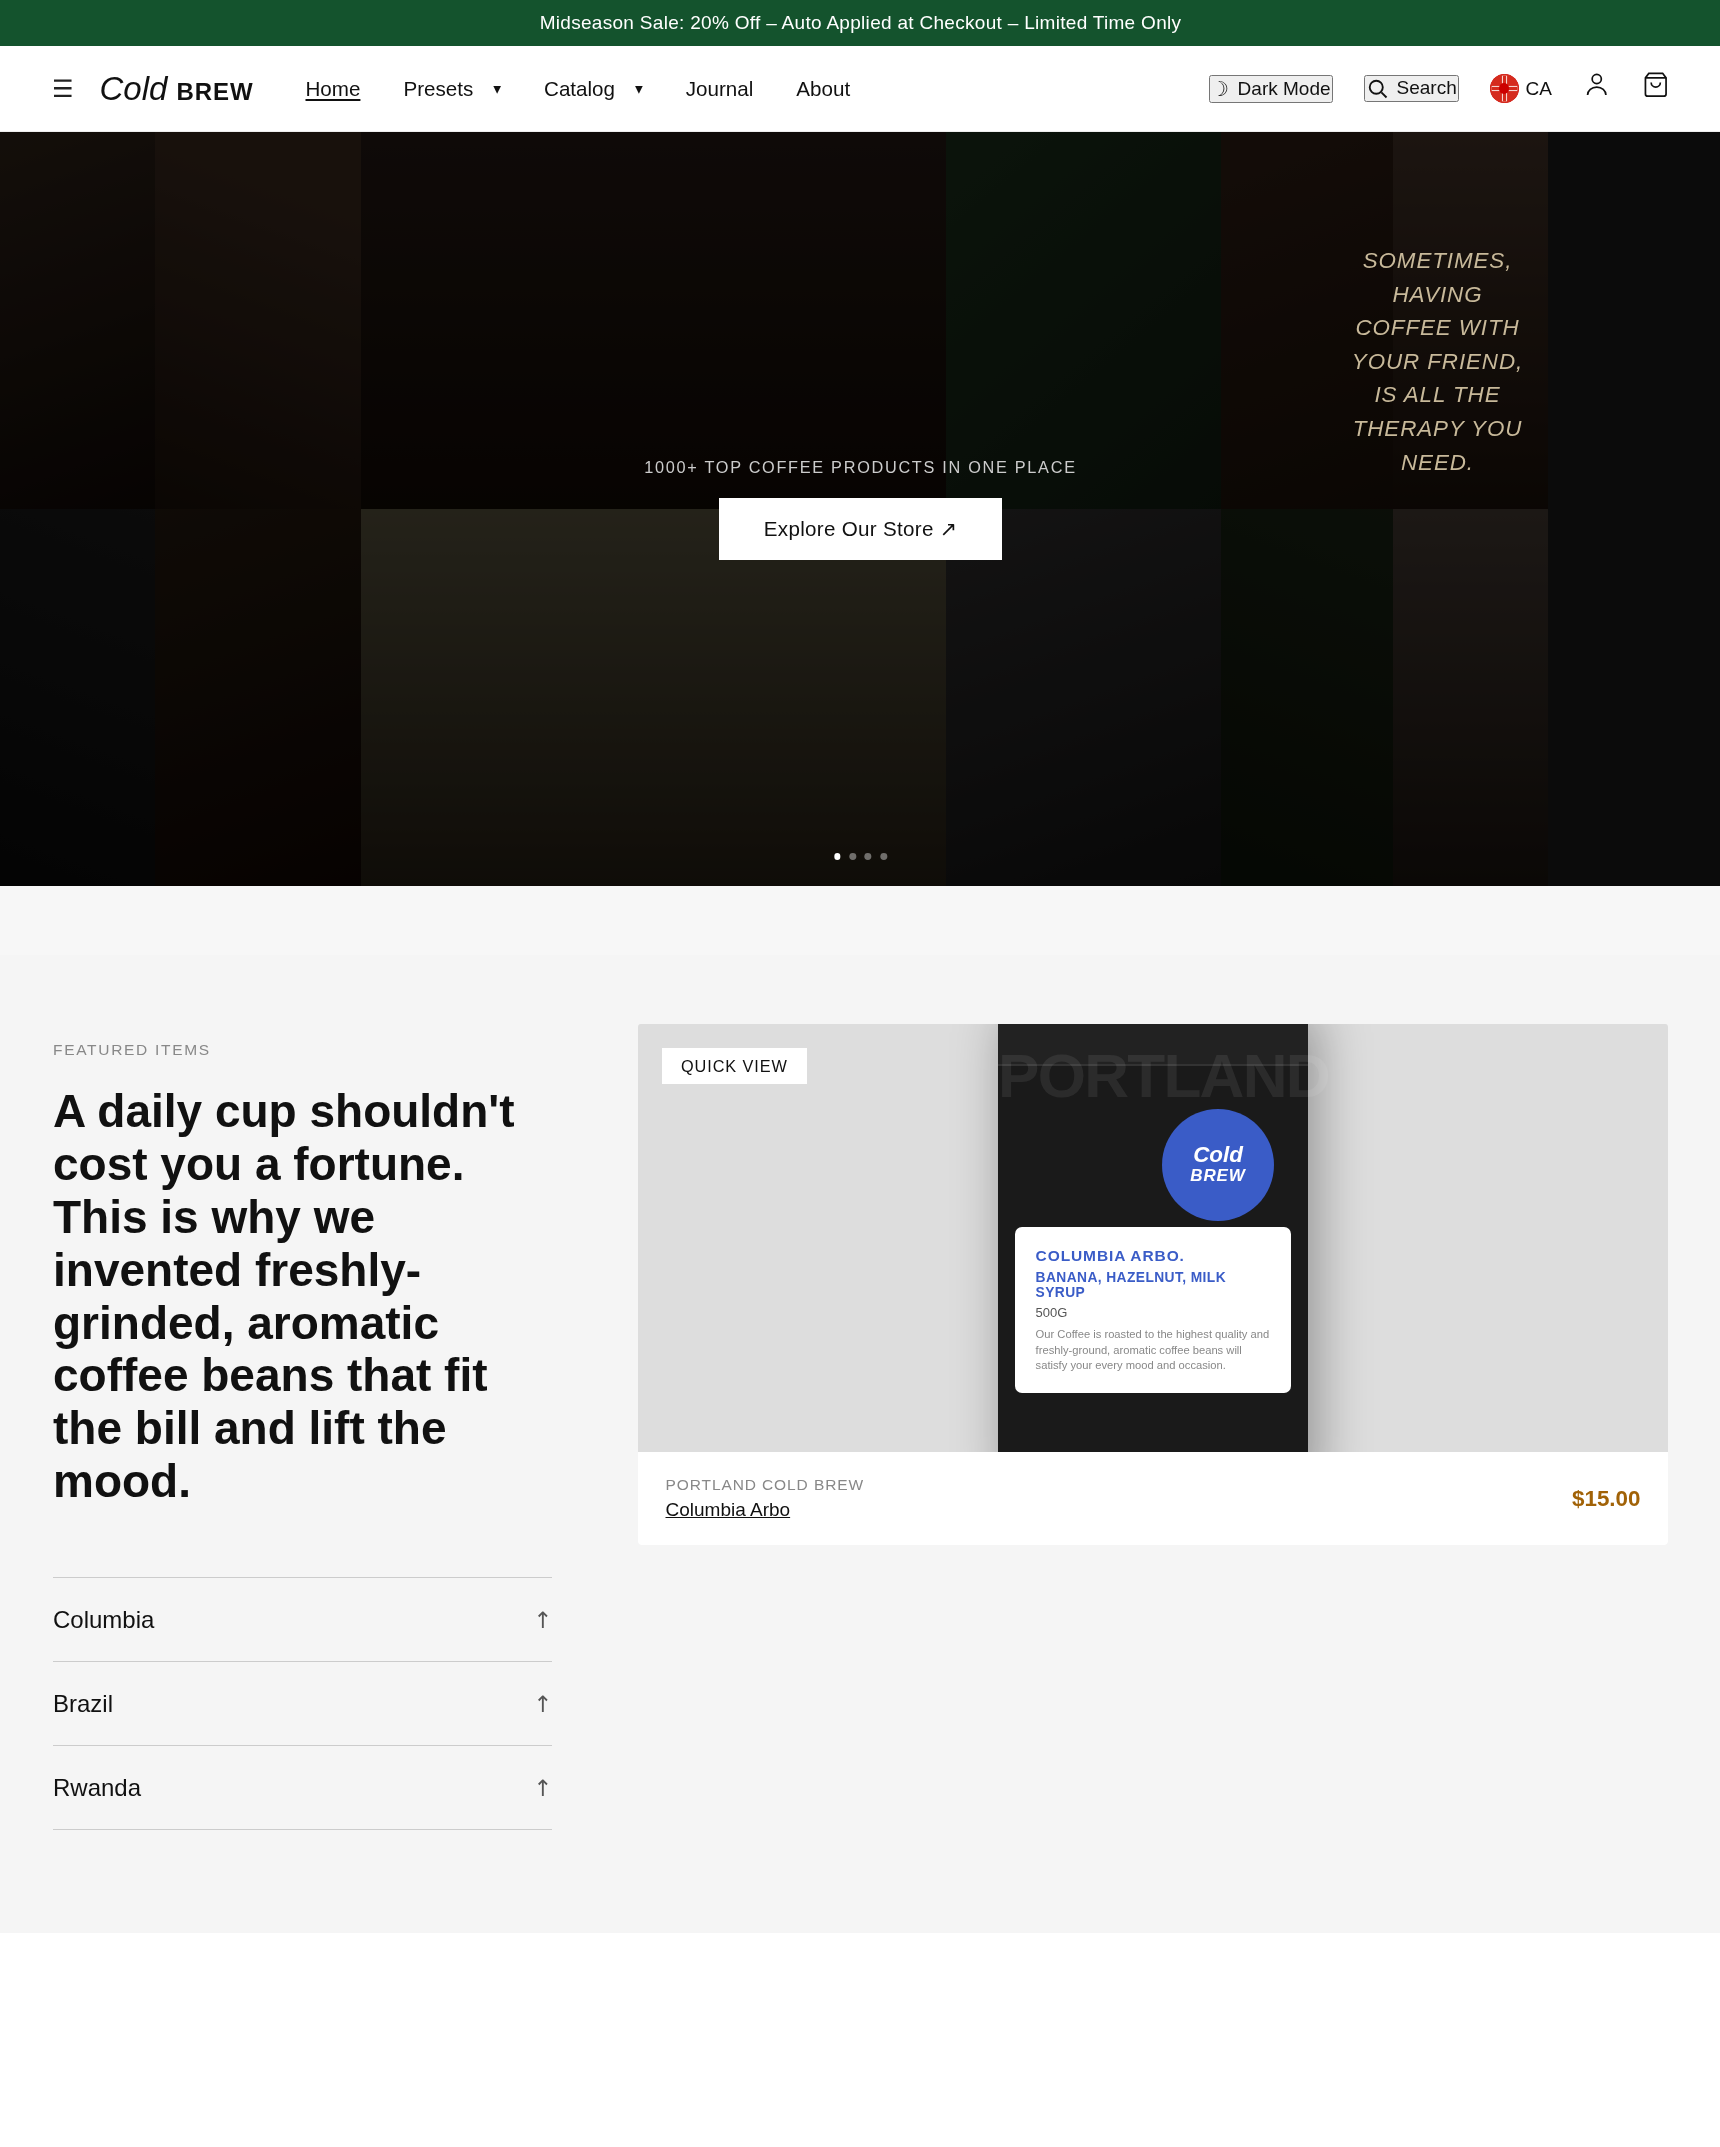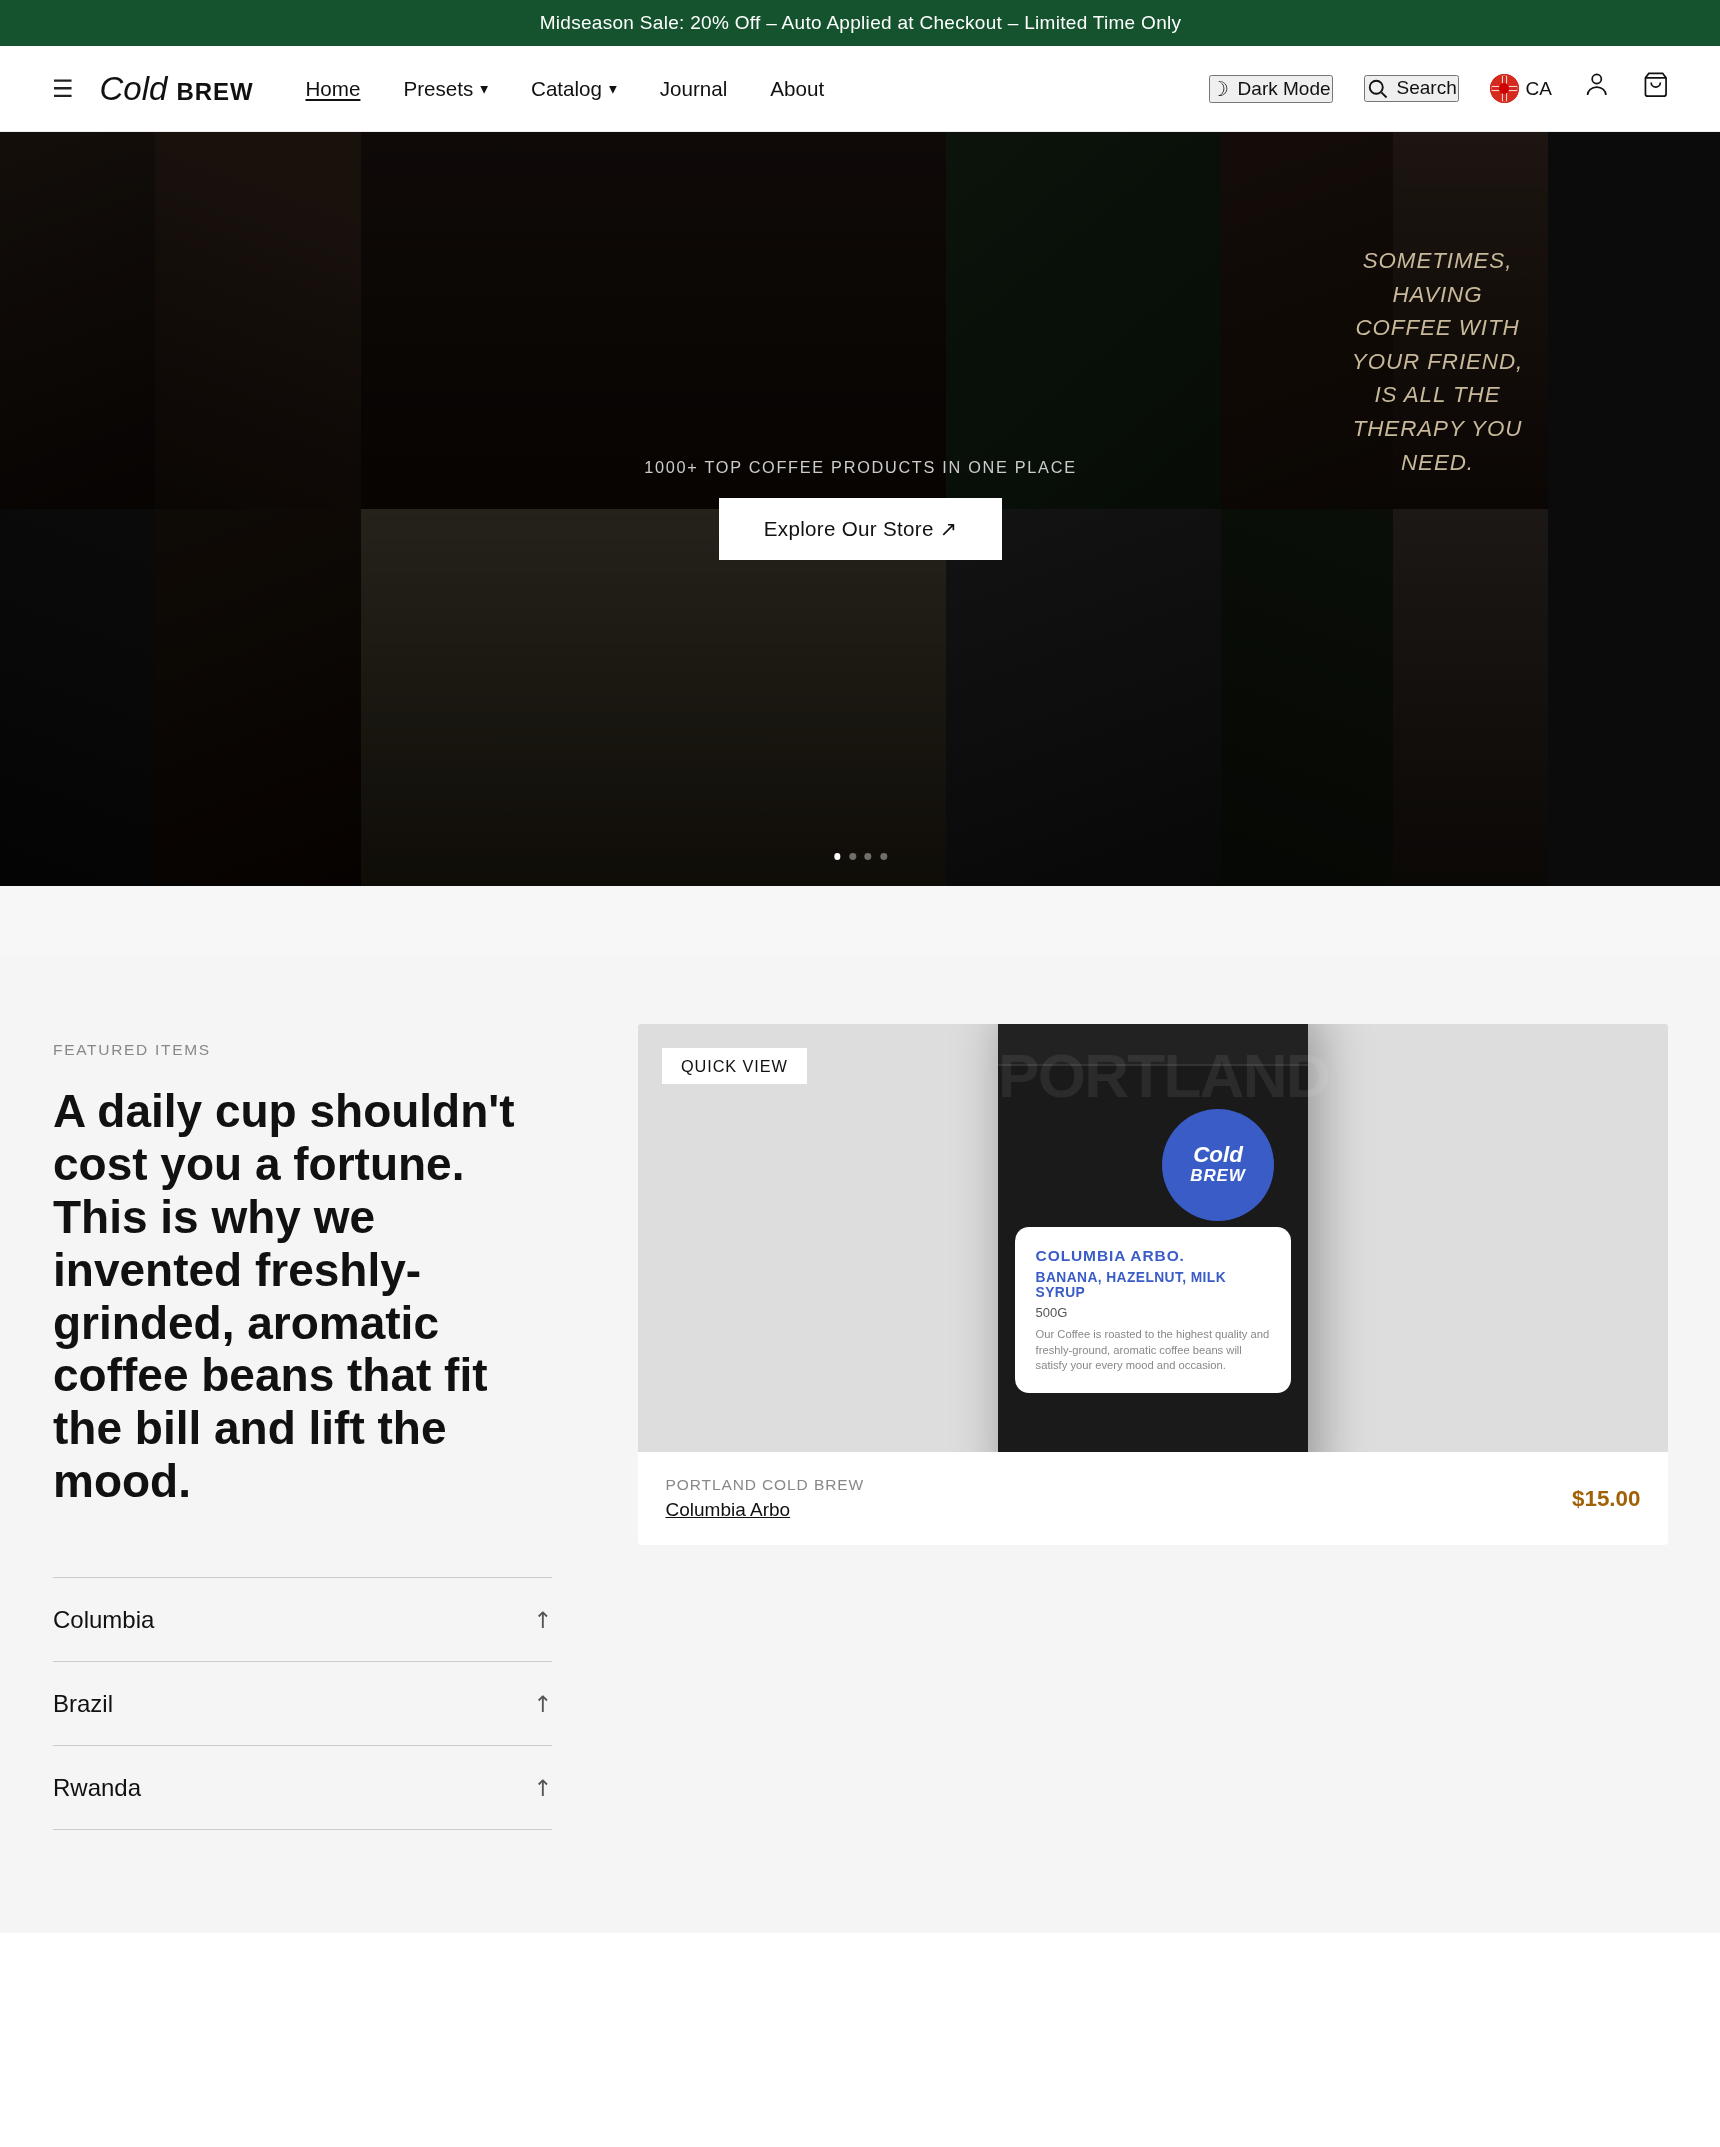--- a/index.html
+++ b/index.html
@@ -82,21 +82,21 @@
     }
 
     .nav-item.active {
       text-decoration: underline;
       text-underline-offset: 3.4px;
     }
 
     .nav-item-with-arrow {
       display: flex;
       align-items: center;
-      gap: 7px;
+      gap: 20px;
     }
 
     .nav-item-with-arrow .chevron {
       font-size: 15.5px;
     }
 
     .header-right {
       display: flex;
       align-items: center;
       gap: 31px;
@@ -442,21 +442,21 @@
       letter-spacing: 0.9px;
     }
 
     .bag-label {
       position: absolute;
       bottom: 86px;
       left: 17px;
       right: 17px;
       background: #fff;
       padding: 19px 20.6px;
-      border-radius: 14px;
+      border-radius: 7px;
     }
 
     .bag-label-origin {
       font-size: 15.5px;
       font-weight: 700;
       color: #3a5cc7;
       text-transform: uppercase;
       letter-spacing: 0.9px;
       line-height: 1.3;
     }

